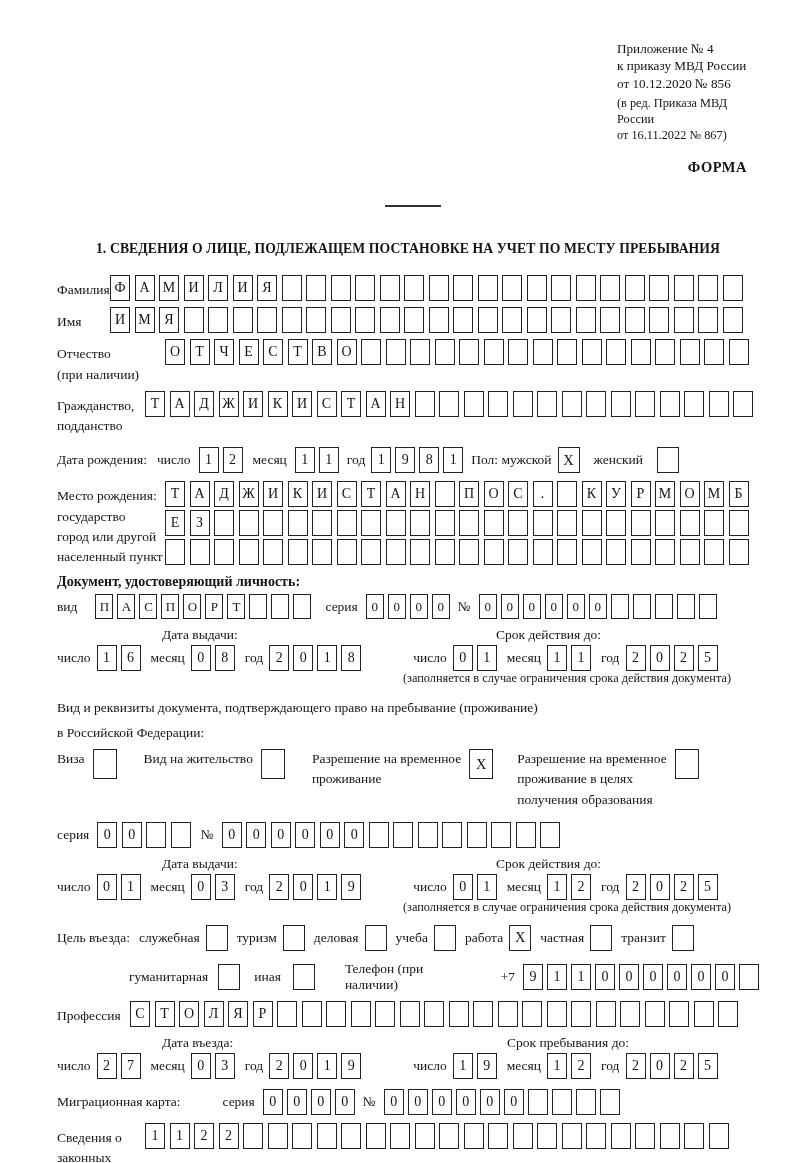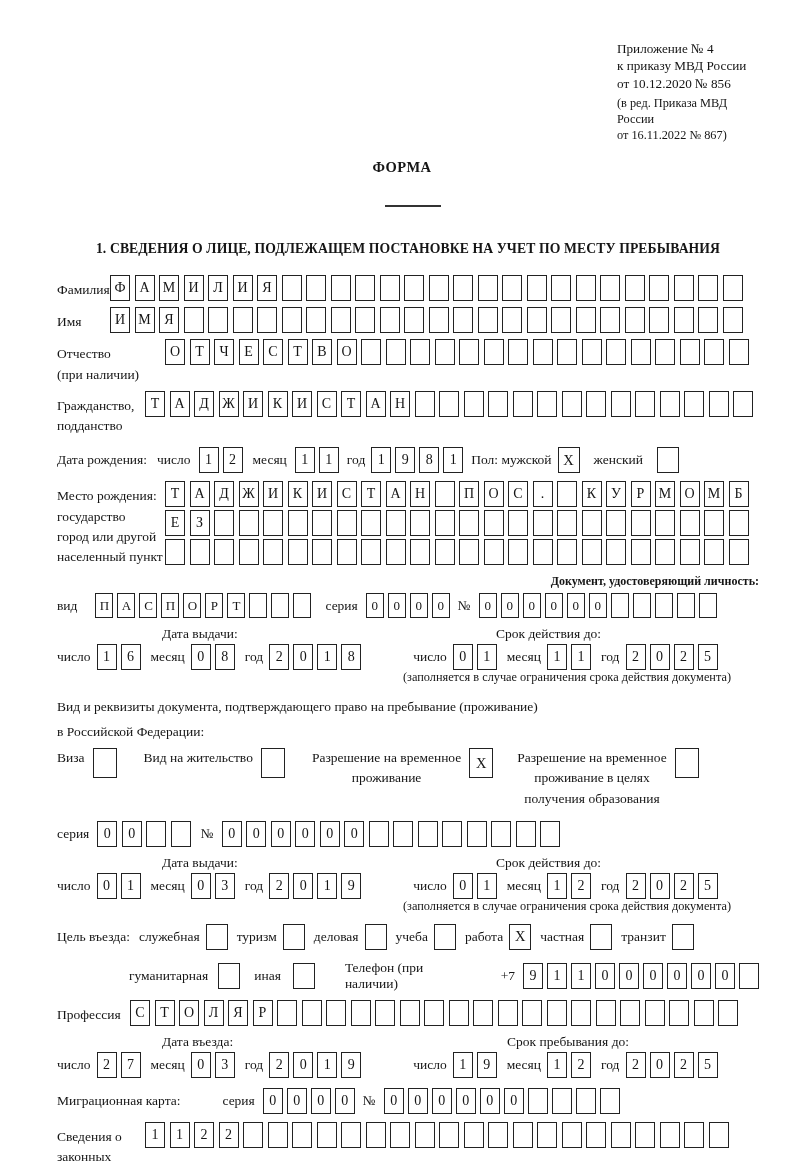--- a/index.html
+++ b/index.html
@@ -5,21 +5,21 @@
   html,body { margin:0; padding:0; background:#ffffff; }
   .page {
     position:relative; width:800px; height:1163px; box-sizing:border-box;
     background:#ffffff; color:#151515;
     font-family:"Liberation Serif","DejaVu Serif",serif;
     font-size:13.5px; padding:40px 41px 0 57px; overflow:hidden;
   }
   
   .appendix { margin-left:560px; line-height:1.32; font-size:13.2px; }
   .appendix .amend { font-size:12.3px; margin-top:4px; line-height:1.3; }
-  .forma { text-align:center; padding-right:12px; font-weight:bold; font-size:14.5px; margin-top:15px; letter-spacing:.5px; }
+  .forma { text-align:right; padding-right:12px; font-weight:bold; font-size:14.5px; margin-top:15px; letter-spacing:.5px; }
   
   .title { text-align:center; font-weight:bold; font-size:15px; margin-top:15px; line-height:1.55; letter-spacing:.2px; }
   .blank-line { display:inline-block; width:56px; border-bottom:2px solid #333; margin-left:10px; vertical-align:baseline; }
   .sec1 { font-weight:bold; font-size:13.7px; margin-top:27px; text-align:center; letter-spacing:.1px; }
   
   .frow { display:flex; align-items:flex-start; margin-top:6px; }
   .flabel { flex:none; padding-top:5px; line-height:1.5; }
   .w53{width:53px} .w73{width:73px} .w88{width:88px} .w108{width:108px}
   .boxes { display:flex; gap:4.5px; }
   .box {
@@ -28,37 +28,37 @@
   }
   .boxcol { display:flex; flex-direction:column; gap:3px; }
   .sm .box { width:18px; height:25px; font-size:13px; }
   .cb {
     flex:none; width:22px; height:26px; border:1.6px solid #222; box-sizing:border-box;
     display:flex; align-items:center; justify-content:center; font-size:14.5px; background:#fff;
   }
   .cb-tall { height:30px; width:24px; }
   .inline-row { display:flex; align-items:center; margin-top:9px;text-align:right; }
   .gap6{margin-left:6px} .gap8{margin-left:8px} .gap10{margin-left:10px} .gap14{margin-left:14px} .gap18{margin-left:18px}
-  .center-bold { text-align:right; font-weight:bold; font-size:12px; margin-top:7px; }
+  .center-bold { text-align:left; font-weight:bold; font-size:14px; margin-top:7px; }
   
   .dhead { display:flex; margin-top:8px; }
   .dhead .dh-left { margin-left:105px; }
   .dhead .dh-right { margin-left:auto; margin-right:158px; }
   .drow { display:flex; align-items:center; margin-top:2px; }
   .dgroup { display:flex; align-items:center; }
   .dgroup .boxes { gap:4px; margin-left:6px; }
   .dgroup .dlbl { margin-left:10px; }
   .dgroup .dlbl:first-child { margin-left:0; }
   .dgroup.right { margin-left:52px; }
   .note-r { text-align:right; margin-right:28px; font-size:12.3px; margin-top:0; }
   .para { margin-top:10px; line-height:1.8; }
   
   .opts { display:flex; align-items:flex-start; margin-top:4px; }
   .opt { display:flex; align-items:flex-start; }
-  .opt .olines { text-align:center; line-height:1.5; }
+  .opt .olines { line-height:1.5; }
   .opt .cb { margin-left:8px; }
   .o2{margin-left:27px} .o3{margin-left:27px} .o4{margin-left:24px}
   
   .purp { display:flex; align-items:center; margin-top:10px; flex-wrap:nowrap; }
   .purp .cb { margin-left:6px; }
   .purp .plbl { margin-left:9px; }
   .purp .plbl.first { margin-left:0; }
   .row2-indent { margin-left:72px; }
 </style>
 </head>

